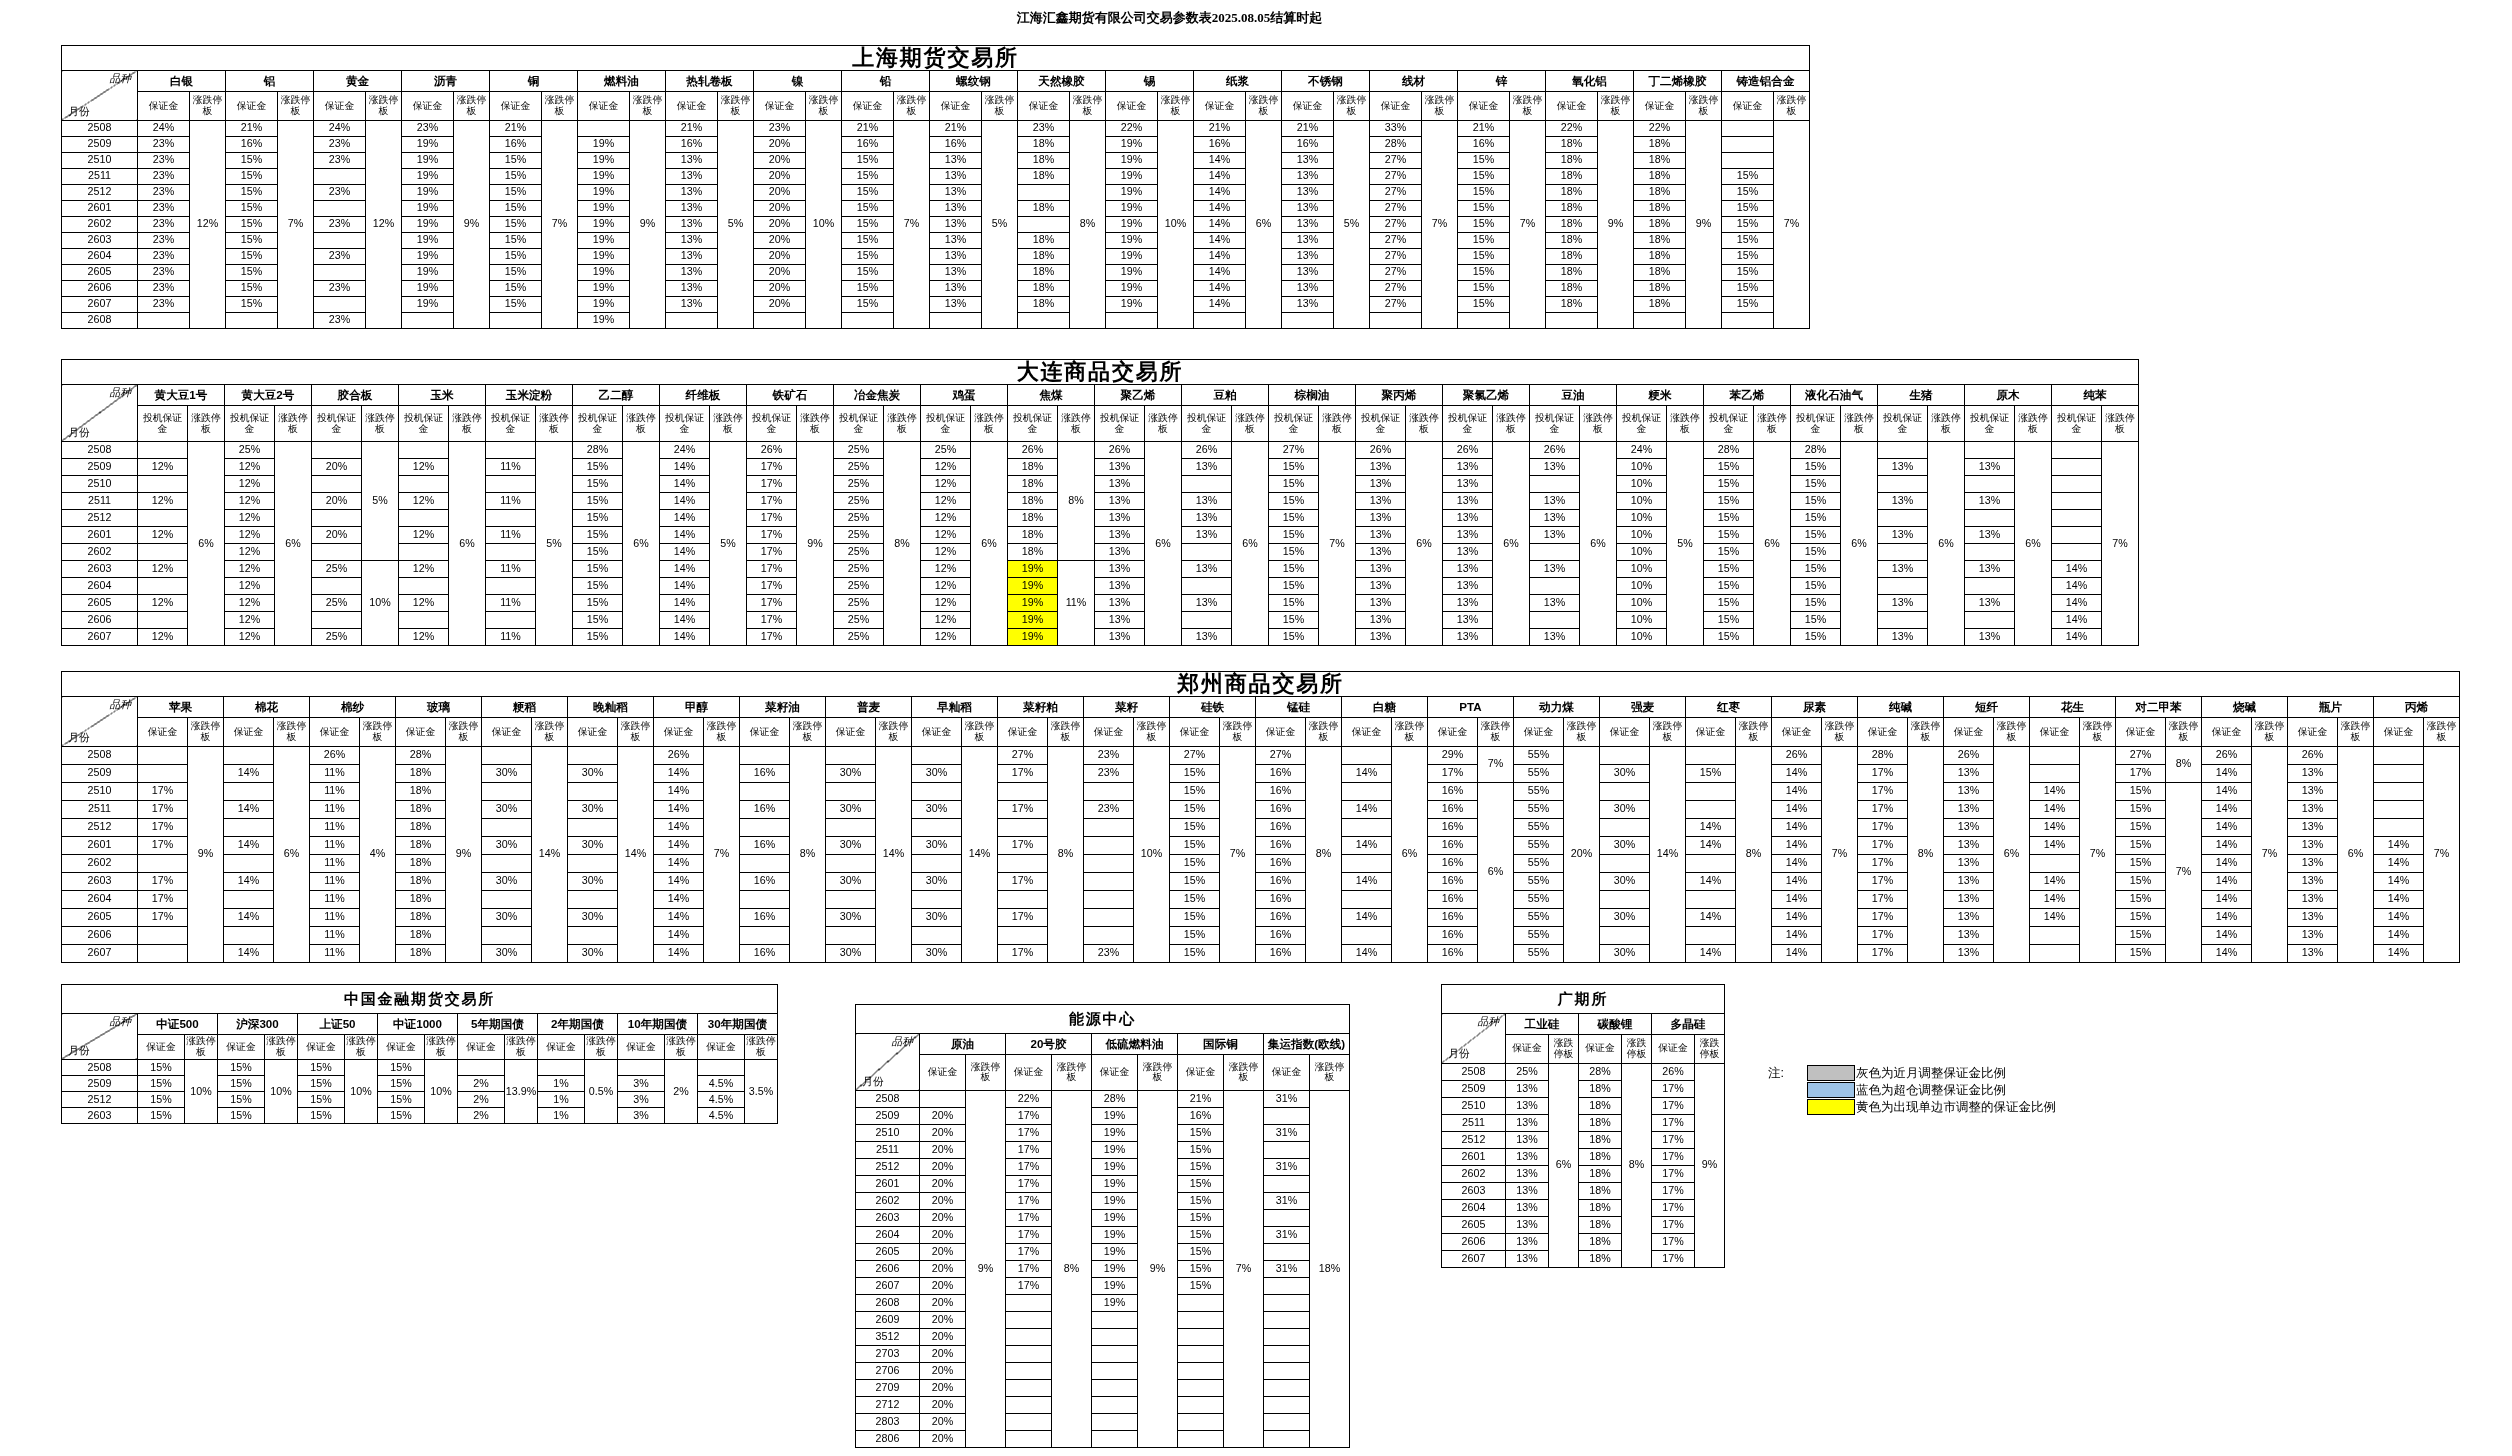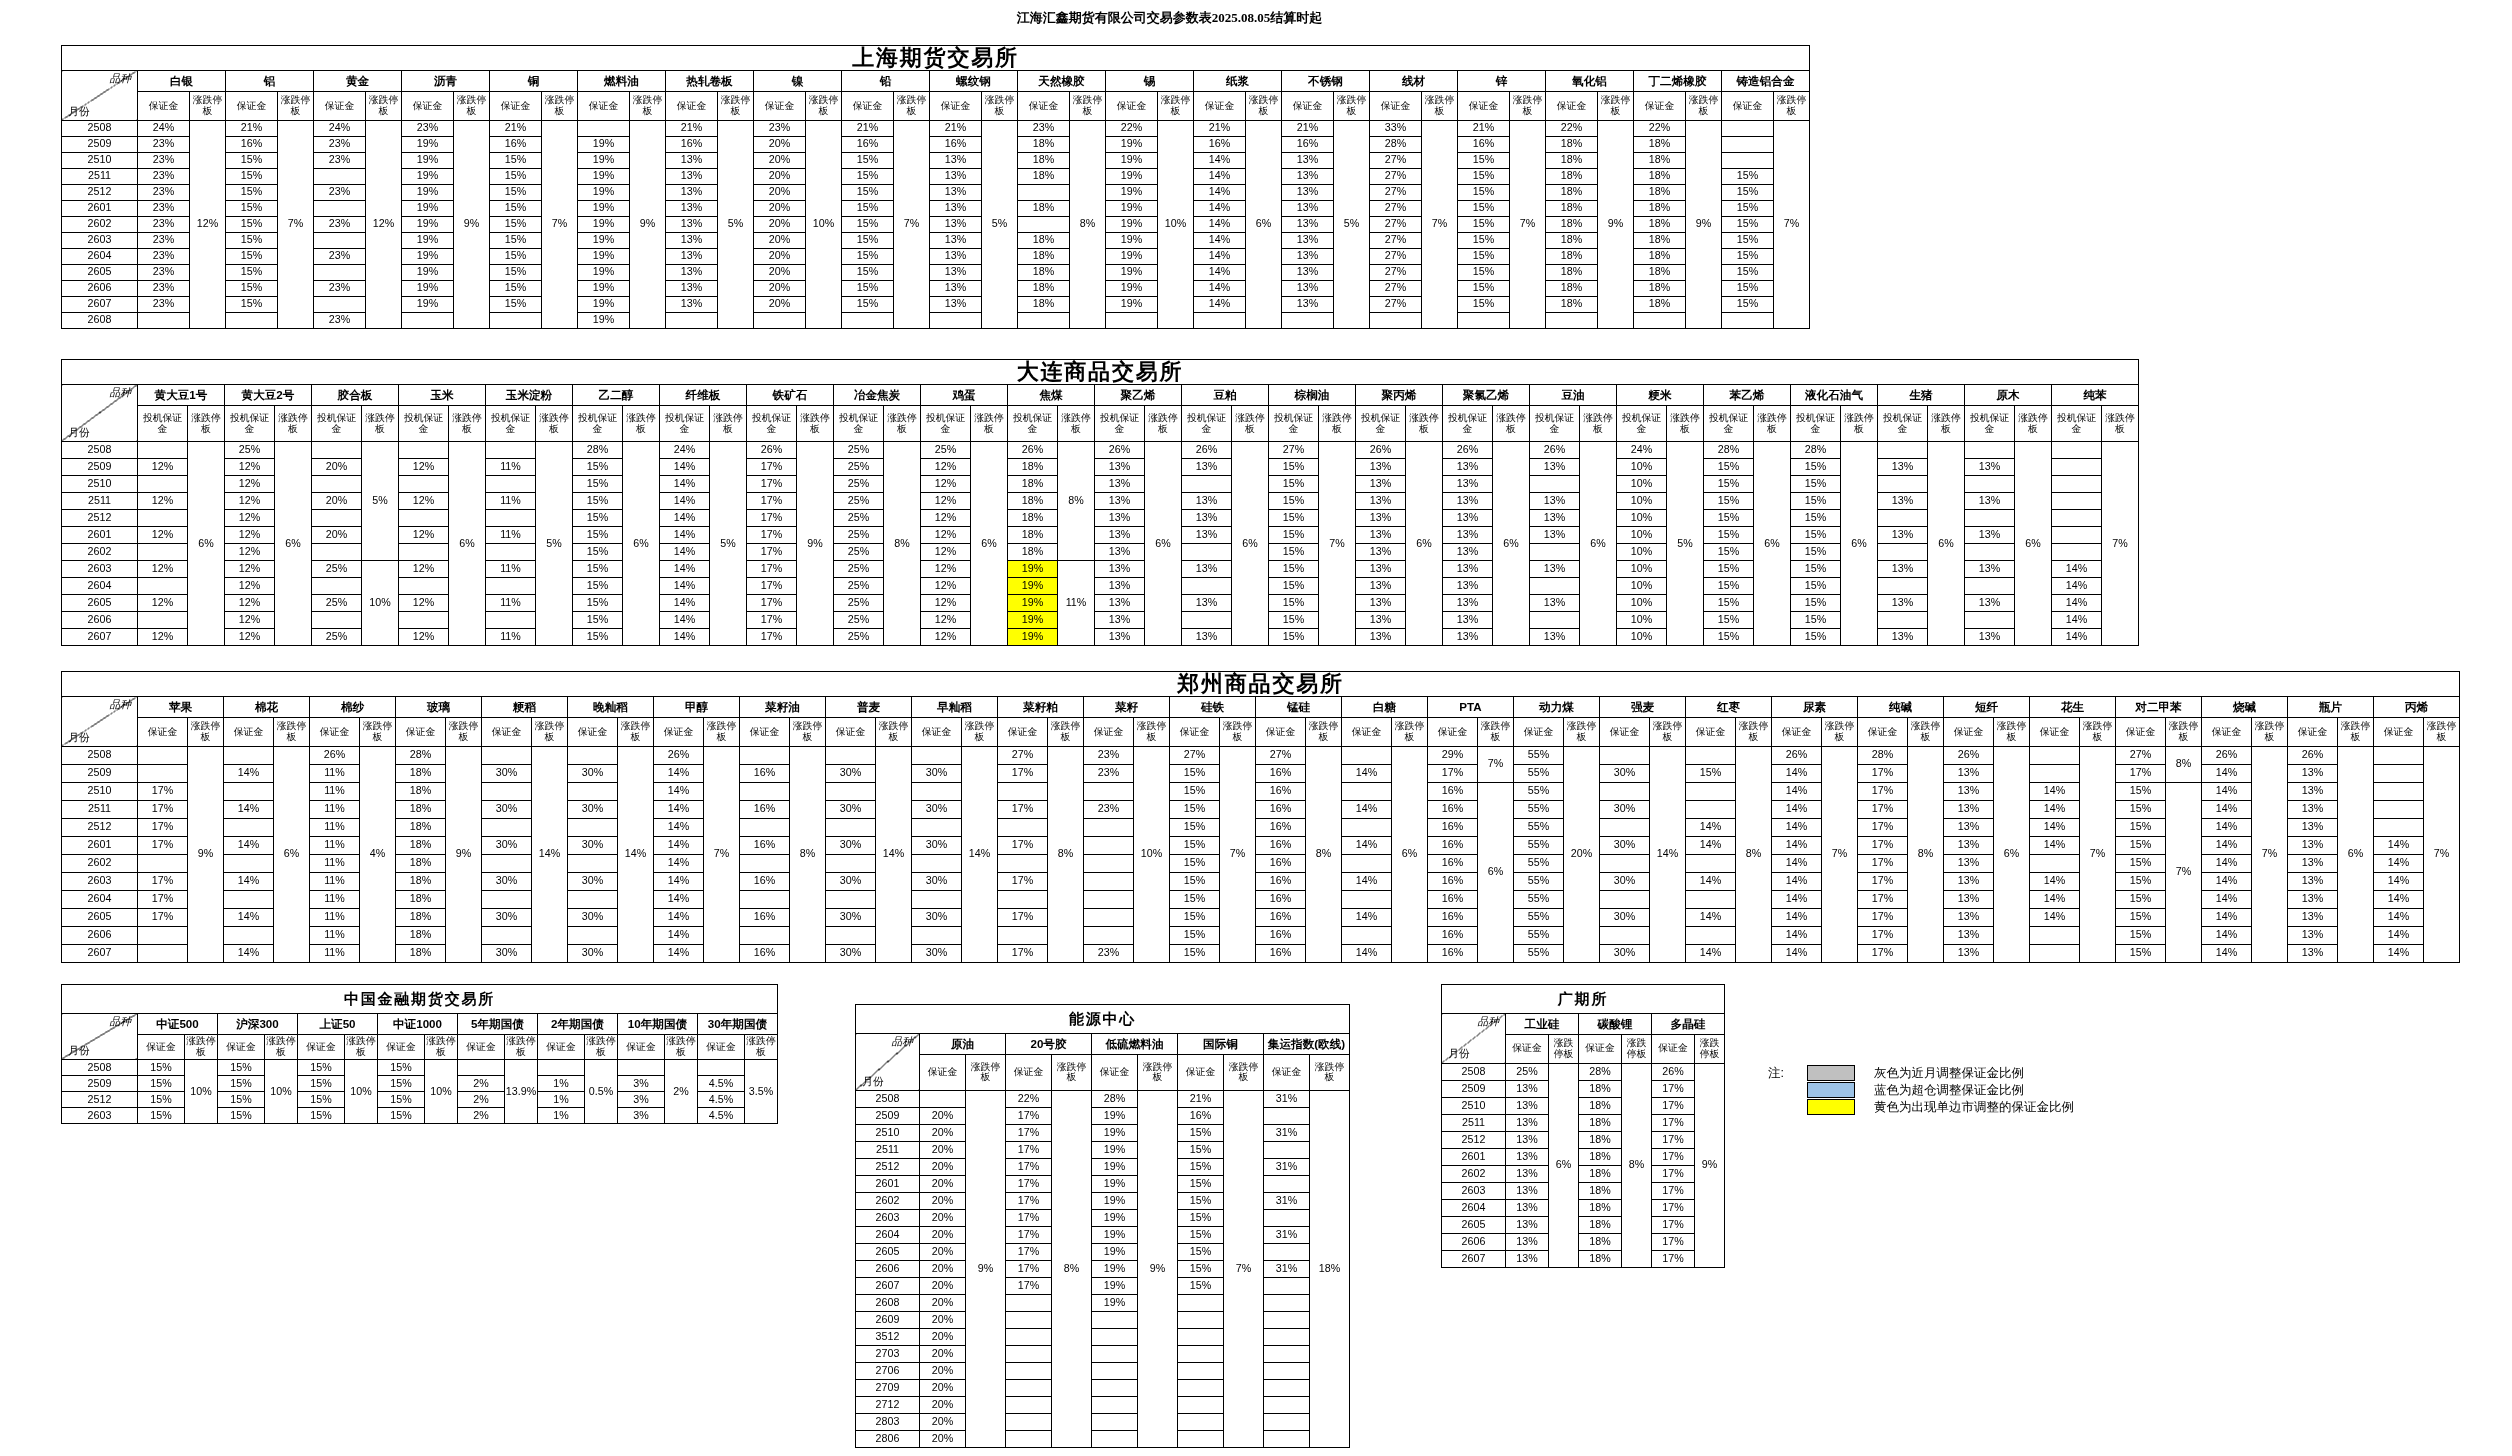--- a/index.html
+++ b/index.html
@@ -44,21 +44,21 @@
 
   th.corner{position:relative;
     background-image:linear-gradient(to bottom right,transparent 49.55%,#000 49.55%,#000 50.45%,transparent 50.45%);}
   th.corner .ct{position:absolute;top:2.7px;right:6.2px;font-size:10.7px;font-weight:normal;font-style:italic;}
   th.corner .cb{position:absolute;bottom:2.7px;left:6.2px;font-size:10.7px;font-weight:normal;}
 
   #legend{position:absolute;left:1768px;top:1065px;}
   .legend-row{display:flex;align-items:center;height:17px;}
   .legend-note{display:inline-block;width:39px;font-size:12.5px;}
   .swatch{display:inline-block;width:48px;height:16px;border:0.9px solid #000;margin-top:-0.9px;box-sizing:border-box;}
-  .legend-text{font-size:12.5px;margin-left:19px;white-space:nowrap;}
+  .legend-text{font-size:12.5px;margin-left:1px;white-space:nowrap;}
 </style>
 </head>
 <body>
 
 <div class="page-title">江海汇鑫期货有限公司交易参数表2025.08.05结算时起</div>
 
 <div id="ex-shfe" class="tbl-wrap">
     <table class="grid tbl-shfe">
       <colgroup>
         <col class="c-month">

